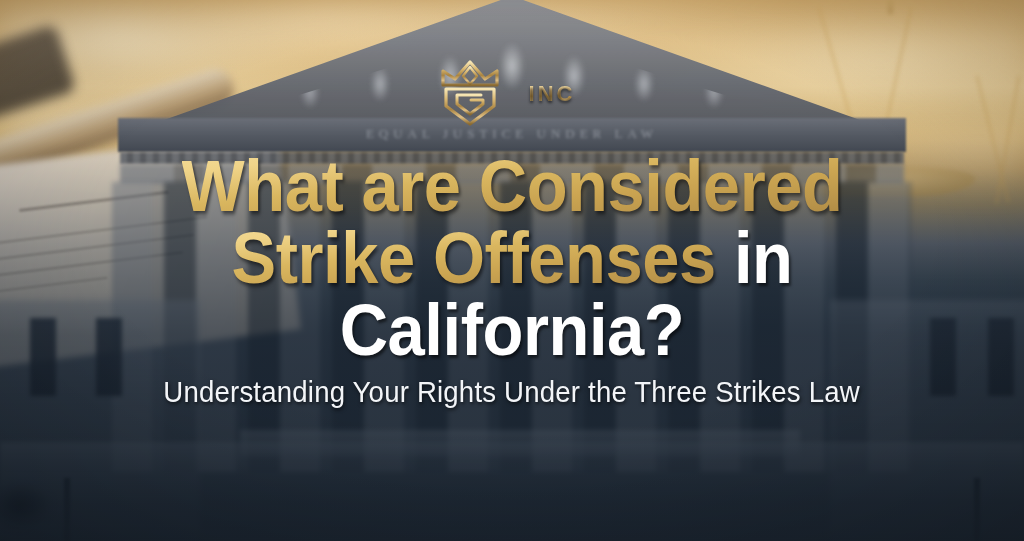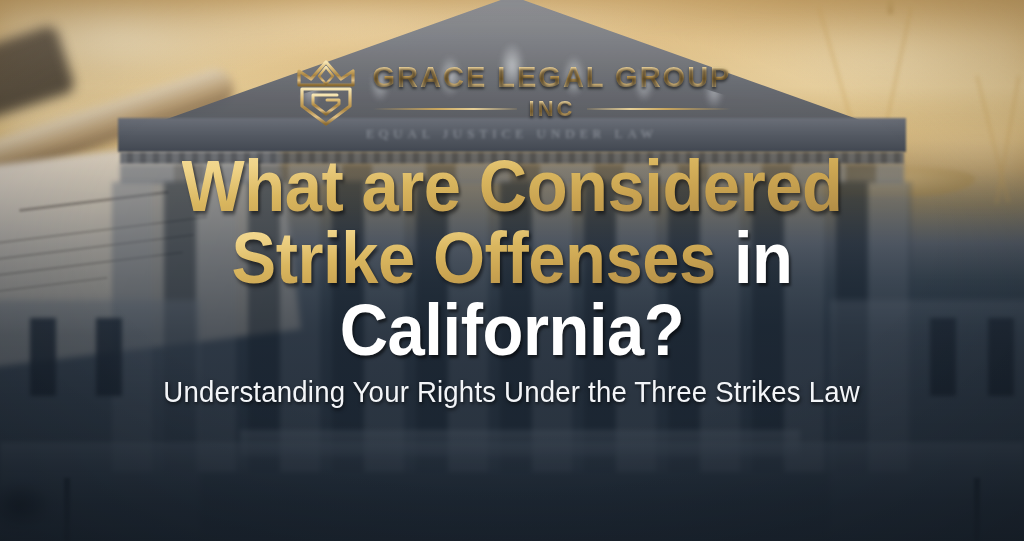--- a/index.html
+++ b/index.html
@@ -356,21 +356,20 @@
 
         <path d="M6 31 L6 17 L18 25 L33 8 L48 25 L60 17 L60 31 Z" fill="none" stroke="url(#gmetal)" stroke-width="3.2" stroke-linejoin="round"></path>
         <path d="M33 13 L40 22 L33 30 L26 22 Z" fill="none" stroke="url(#gmetal)" stroke-width="2.4" stroke-linejoin="round"></path>
 
         <path d="M9 35 L57 35 L57 52 L33 70 L9 52 Z" fill="none" stroke="url(#gmetal)" stroke-width="3.2" stroke-linejoin="round"></path>
 
         <path d="M44 41 L20 41 L20 50 L33 60 L46 50 L46 46 L34 46" fill="none" stroke="url(#gmetal)" stroke-width="3" stroke-linejoin="round" stroke-linecap="round"></path>
       </svg>
 
       <div class="logo-text">
-        <div class="logo-name">GRACE LEGAL GROUP</div>
         <div class="logo-sub">
           <span class="logo-rule"></span>
           <span class="logo-inc">INC</span>
           <span class="logo-rule right"></span>
         </div>
       </div>
     </div>
 
     <h1 class="headline">
       <span class="hl-line l1">

